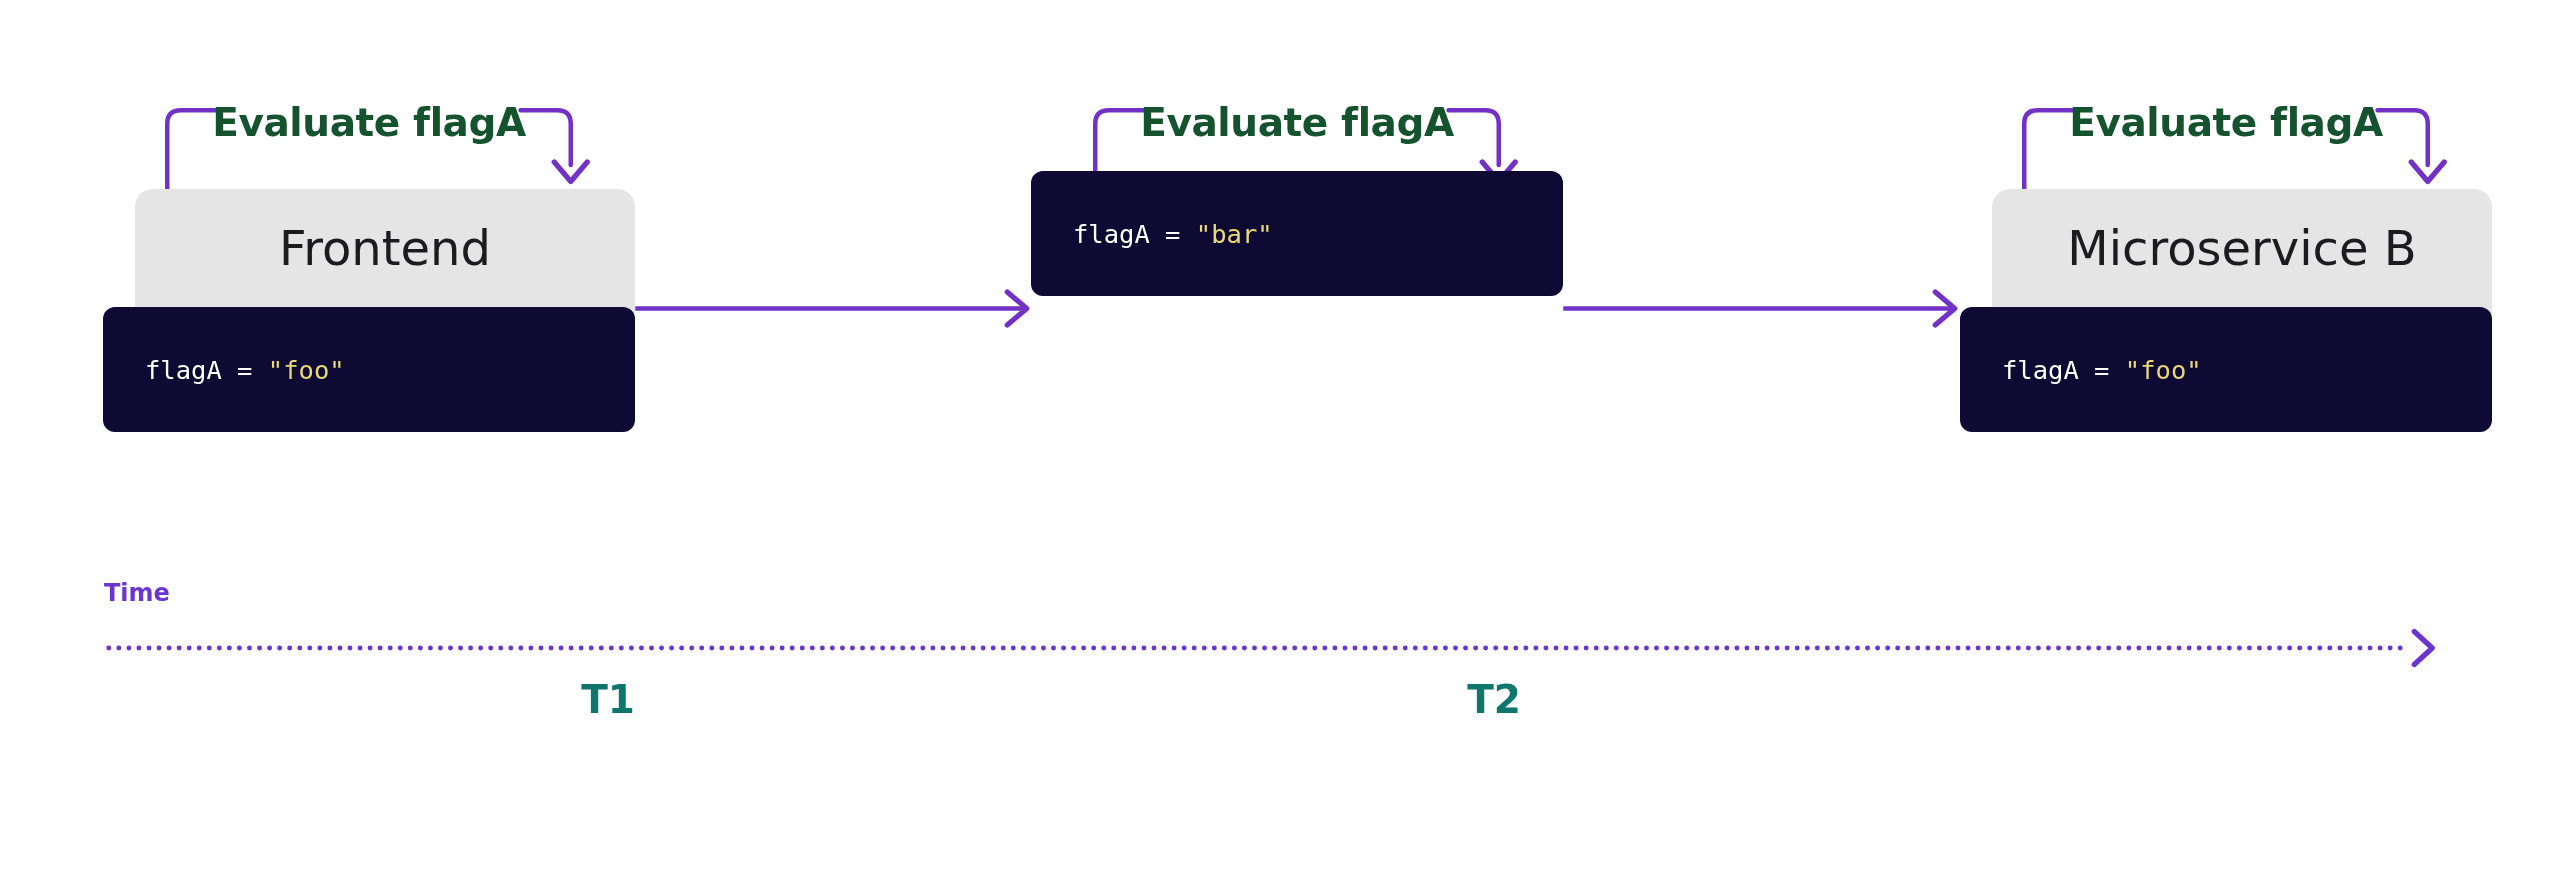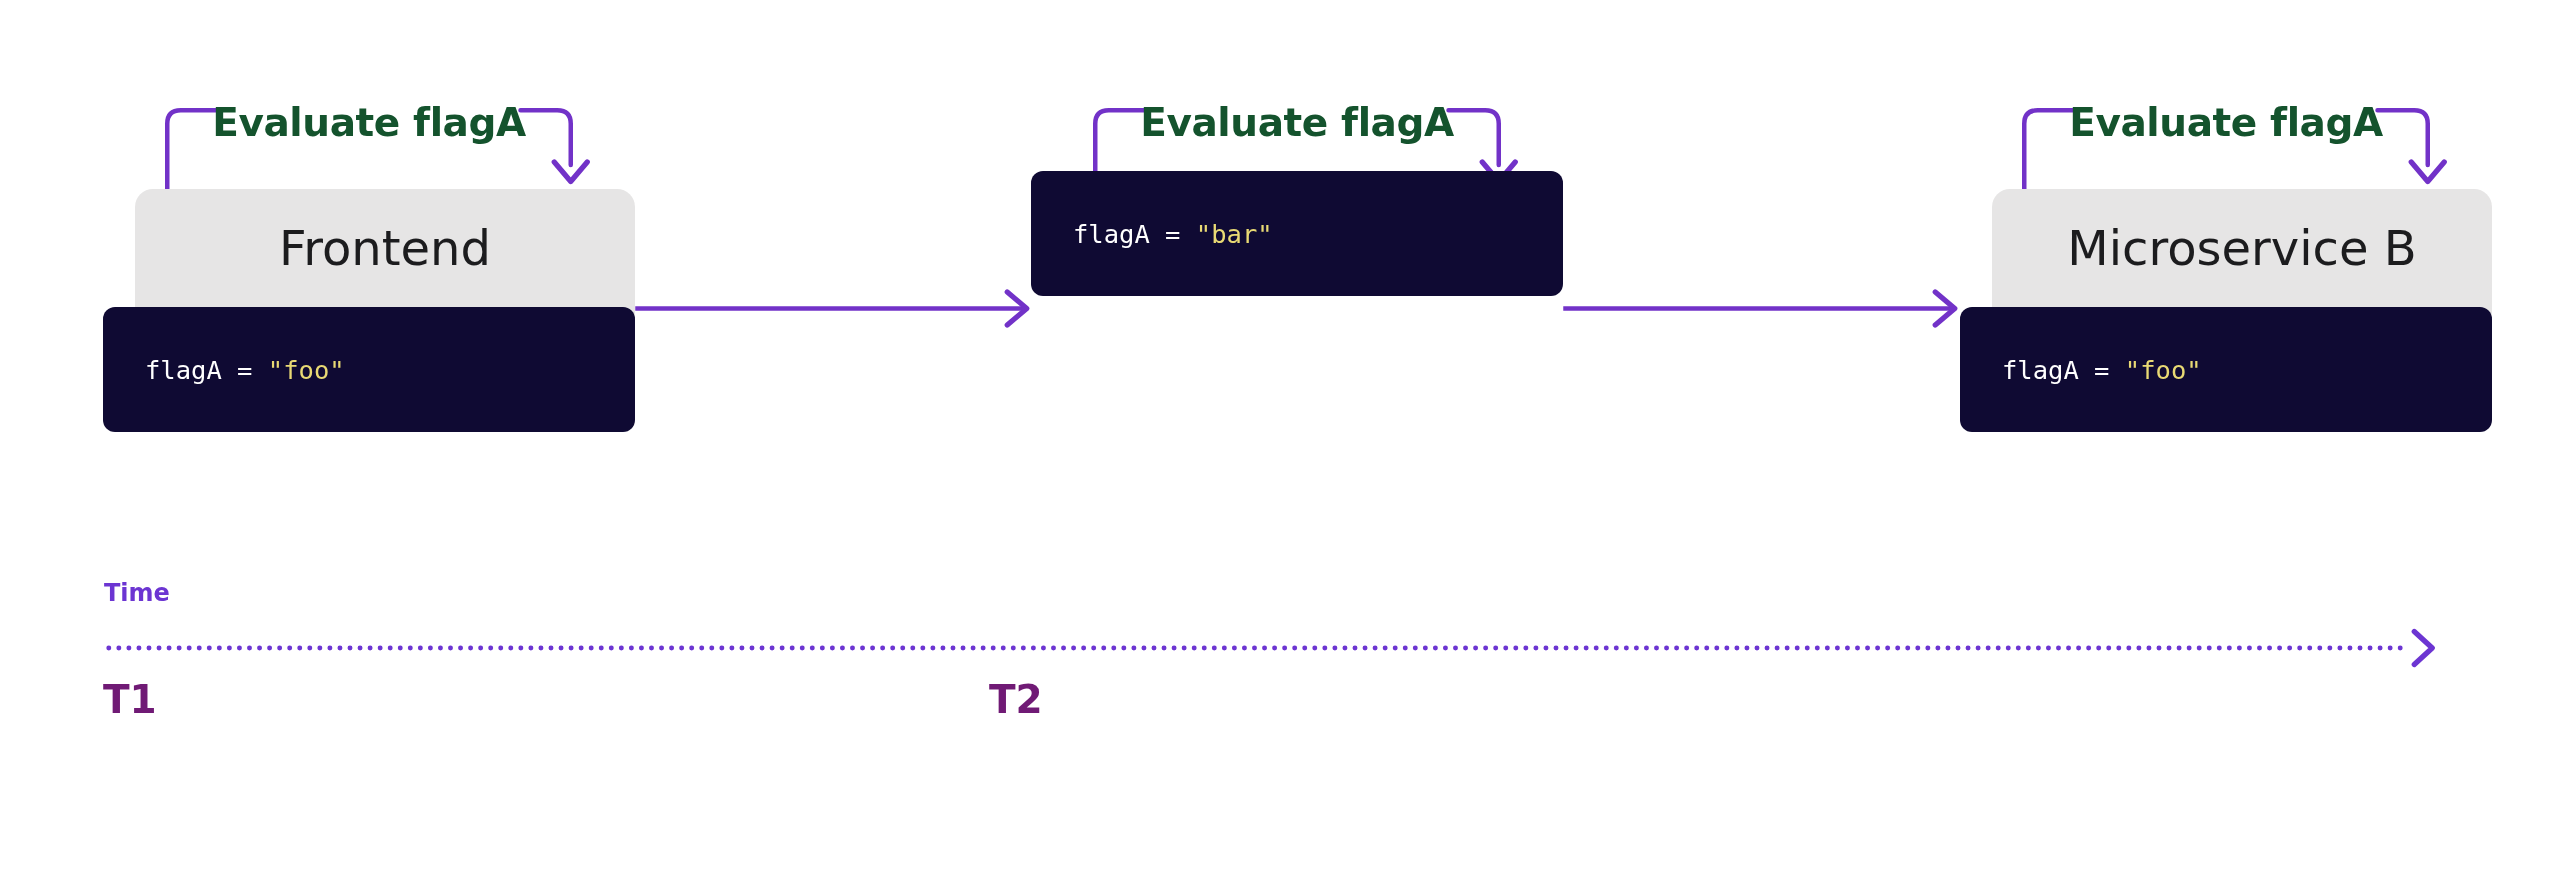--- a/index.html
+++ b/index.html
@@ -51,24 +51,24 @@
   
   .timeline-label{
     position:absolute;left:104px;top:573px;
     font-family:"DejaVu Sans",sans-serif;
     font-weight:bold;font-size:24px;line-height:41px;
     color:#6C35D2;
   }
   .timeline-axis{position:absolute;left:104px;top:627px;}
   .timeline-tick{
     position:absolute;top:679px;width:532px;
-    text-align:left;
+    text-align:right;
     font-family:"DejaVu Sans",sans-serif;
     font-weight:bold;font-size:39px;line-height:42px;
-    color:#701a75;
+    color:#0f766e;
   }
   .svc-1{left:103px;}
   .svc-2{left:1031px;}
   .svc-3{left:1960px;}
   .conn-1{left:635px;}
   .conn-2{left:1563px;}
   .tick-1{left:103px;}
   .tick-2{left:989px;}
   .tick-3{left:1960px;}
 </style>

